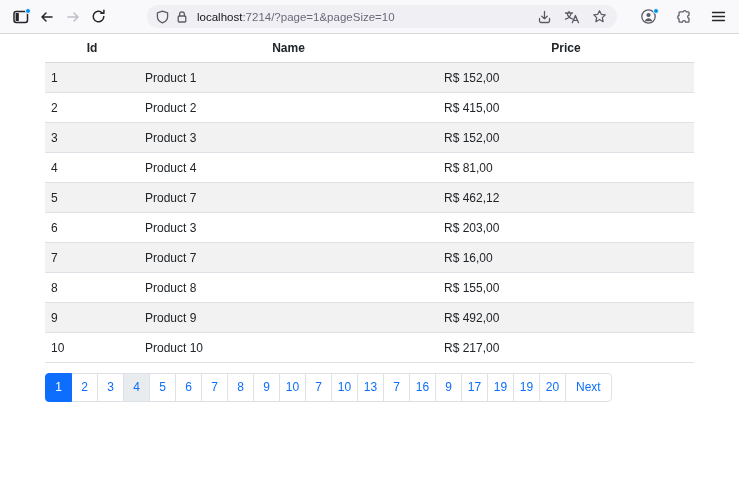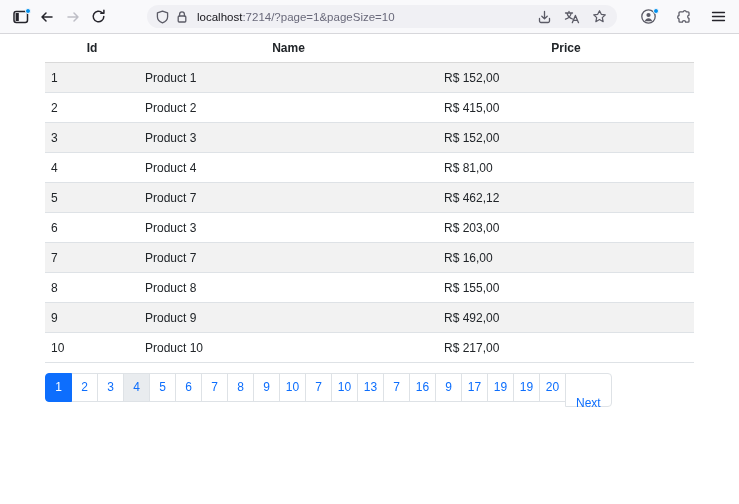--- a/index.html
+++ b/index.html
@@ -48,21 +48,21 @@
     border-bottom: 1px solid #d9d9d9; }
   table.products td { padding: 7.5px 6px; border-bottom: 1px solid #dee2e6; }
   table.products tbody tr:nth-child(odd) { background: #f2f2f2; }
 
   .pagination { display: inline-flex; margin-top: 10px; list-style: none; }
   .page-link { display: block; min-width: 27px; height: 29px; line-height: 27px;
     text-align: center; font-size: 12px; color: #0d6efd; text-decoration: none;
     background: #fff; border: 1px solid #dee2e6; margin-left: -1px; cursor: pointer;
     padding: 0 2px; position: relative; }
   li:first-child .page-link { border-radius: 4px 0 0 4px; margin-left: 0; }
-  li:last-child .page-link { border-radius: 0 4px 4px 0; padding: 16px 10px; }
+  li:last-child .page-link { border-radius: 0 4px 4px 0; padding: 0 10px; }
   .page-link.active { background: #0d6efd; border-color: #0d6efd; color: #fff; z-index: 2; }
   .page-link.hovered { background: #e9ecef; }
   .flex-fill { flex: 1; }
 </style>
 </head>
 <body>
 
 <div class="toolbar">
   <div class="tb-btn">
     <svg width="16" height="14" viewBox="0 0 16 14">

